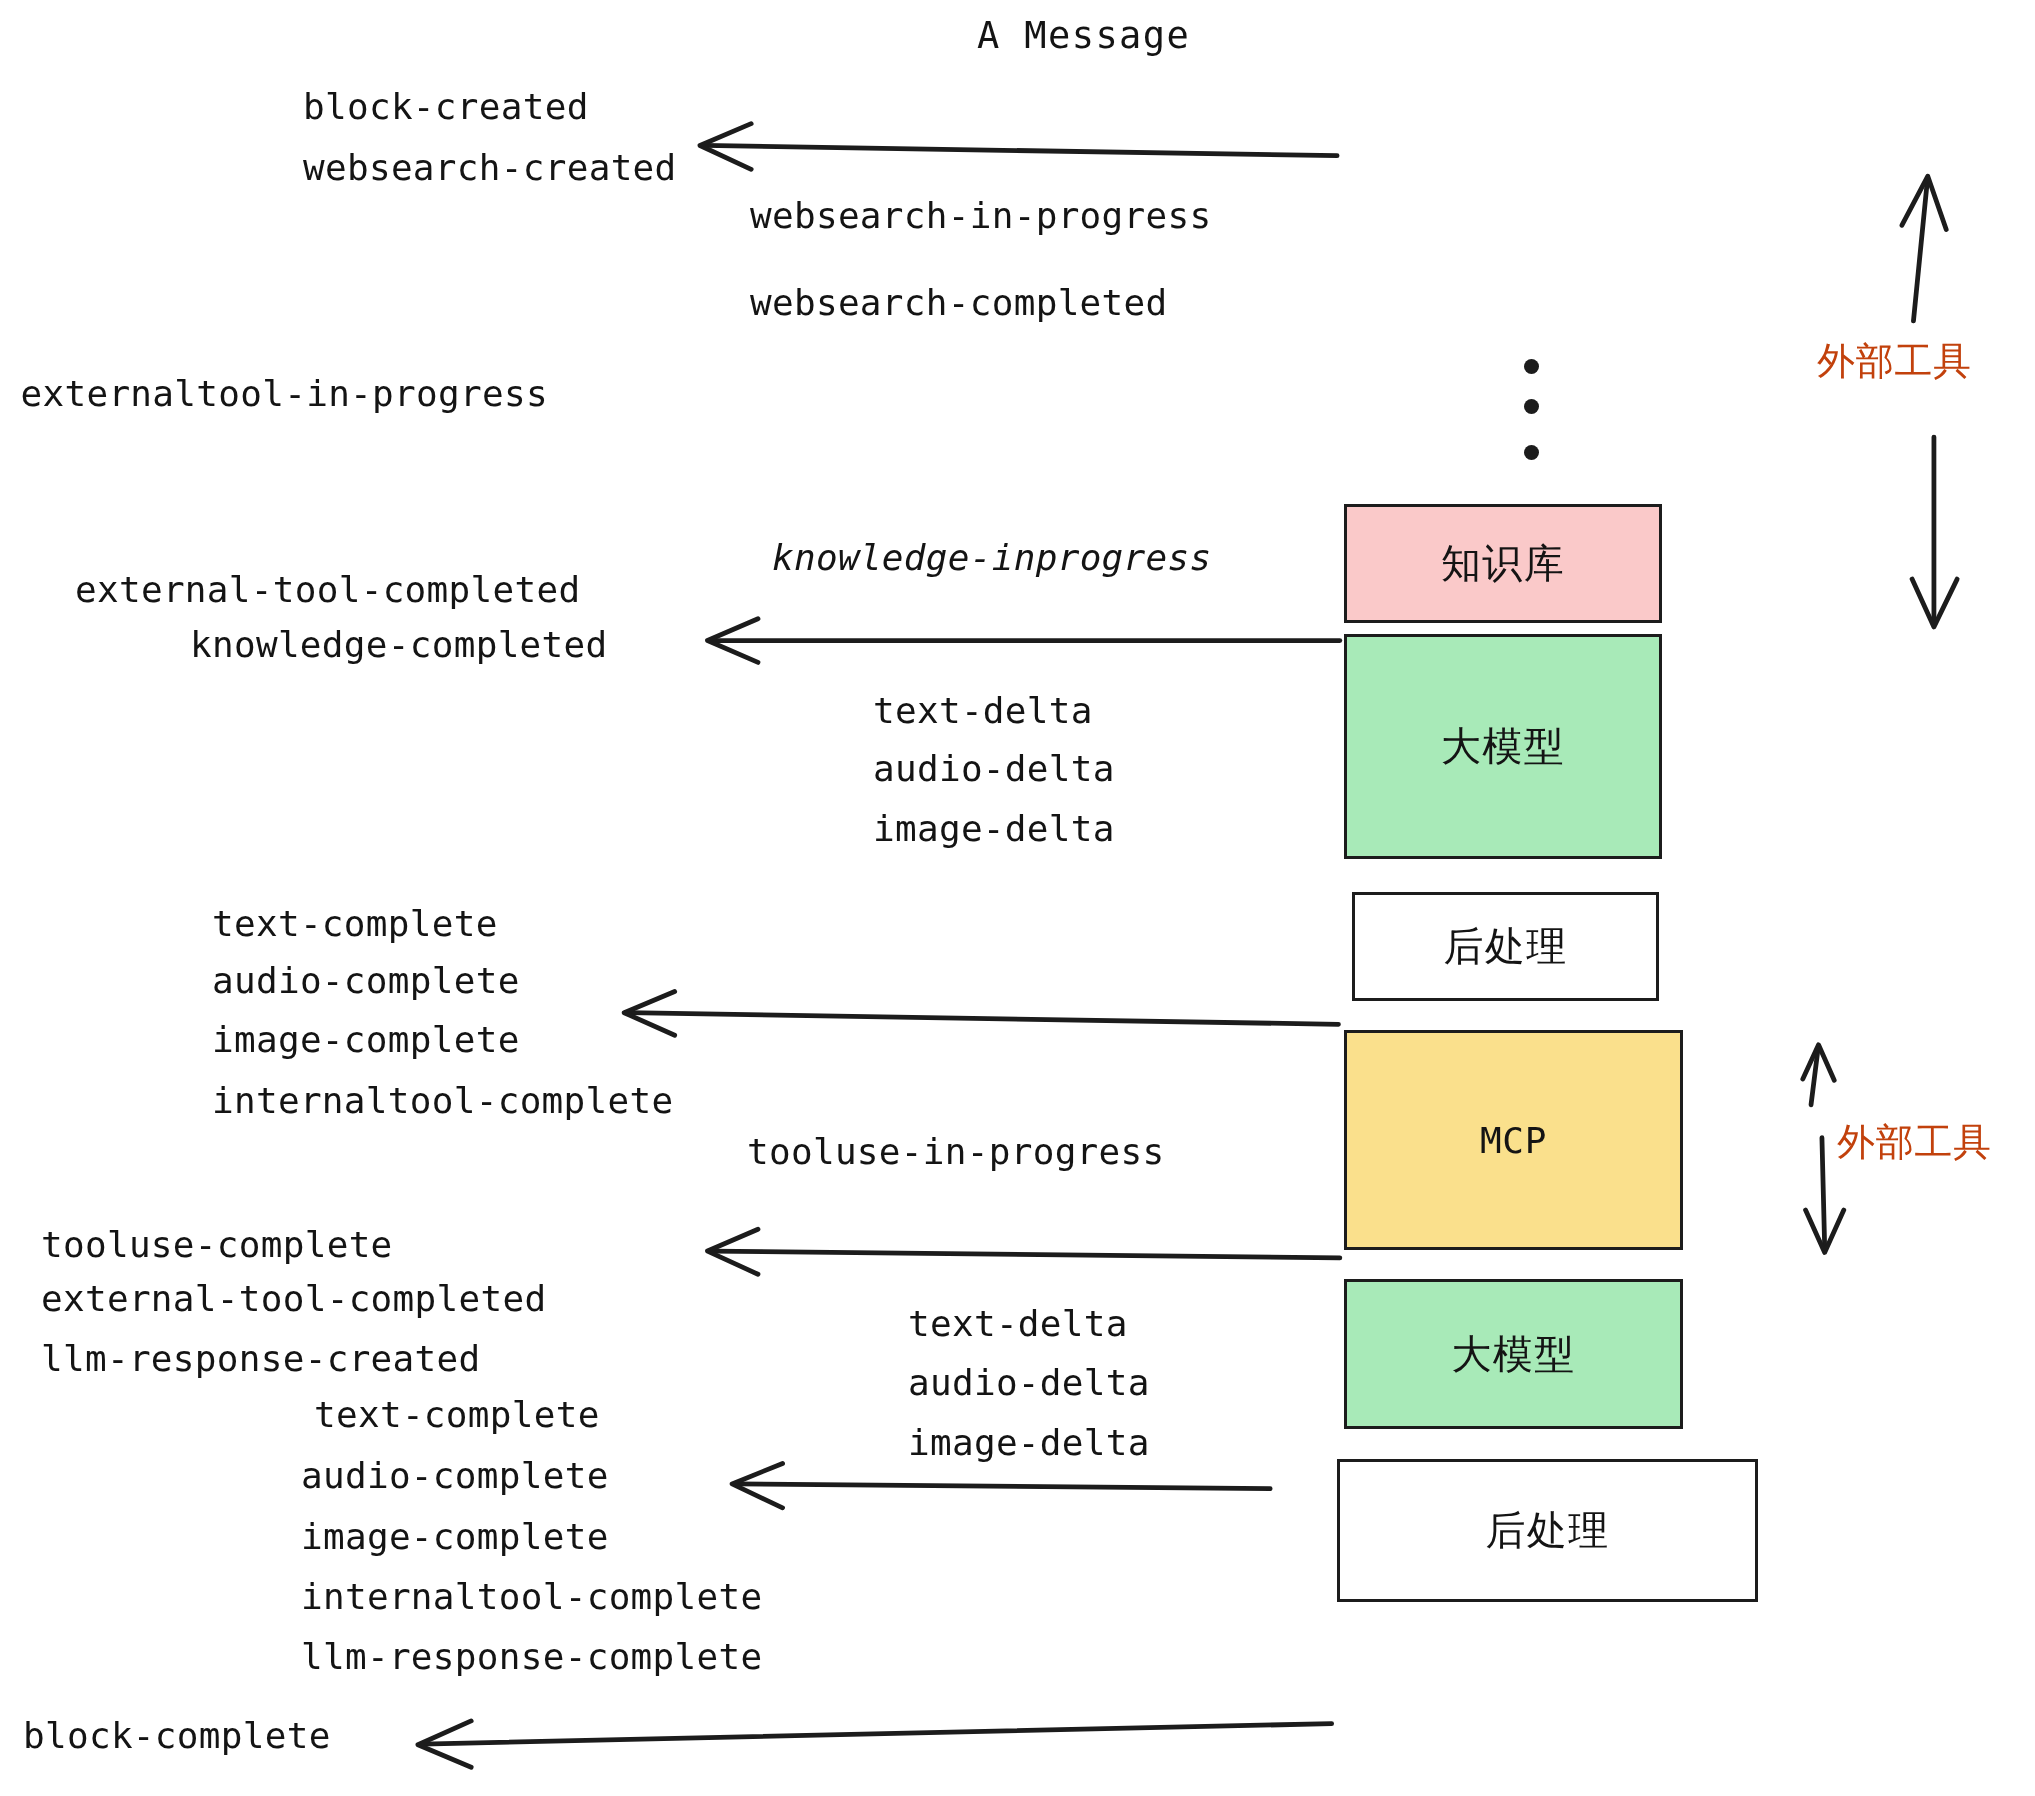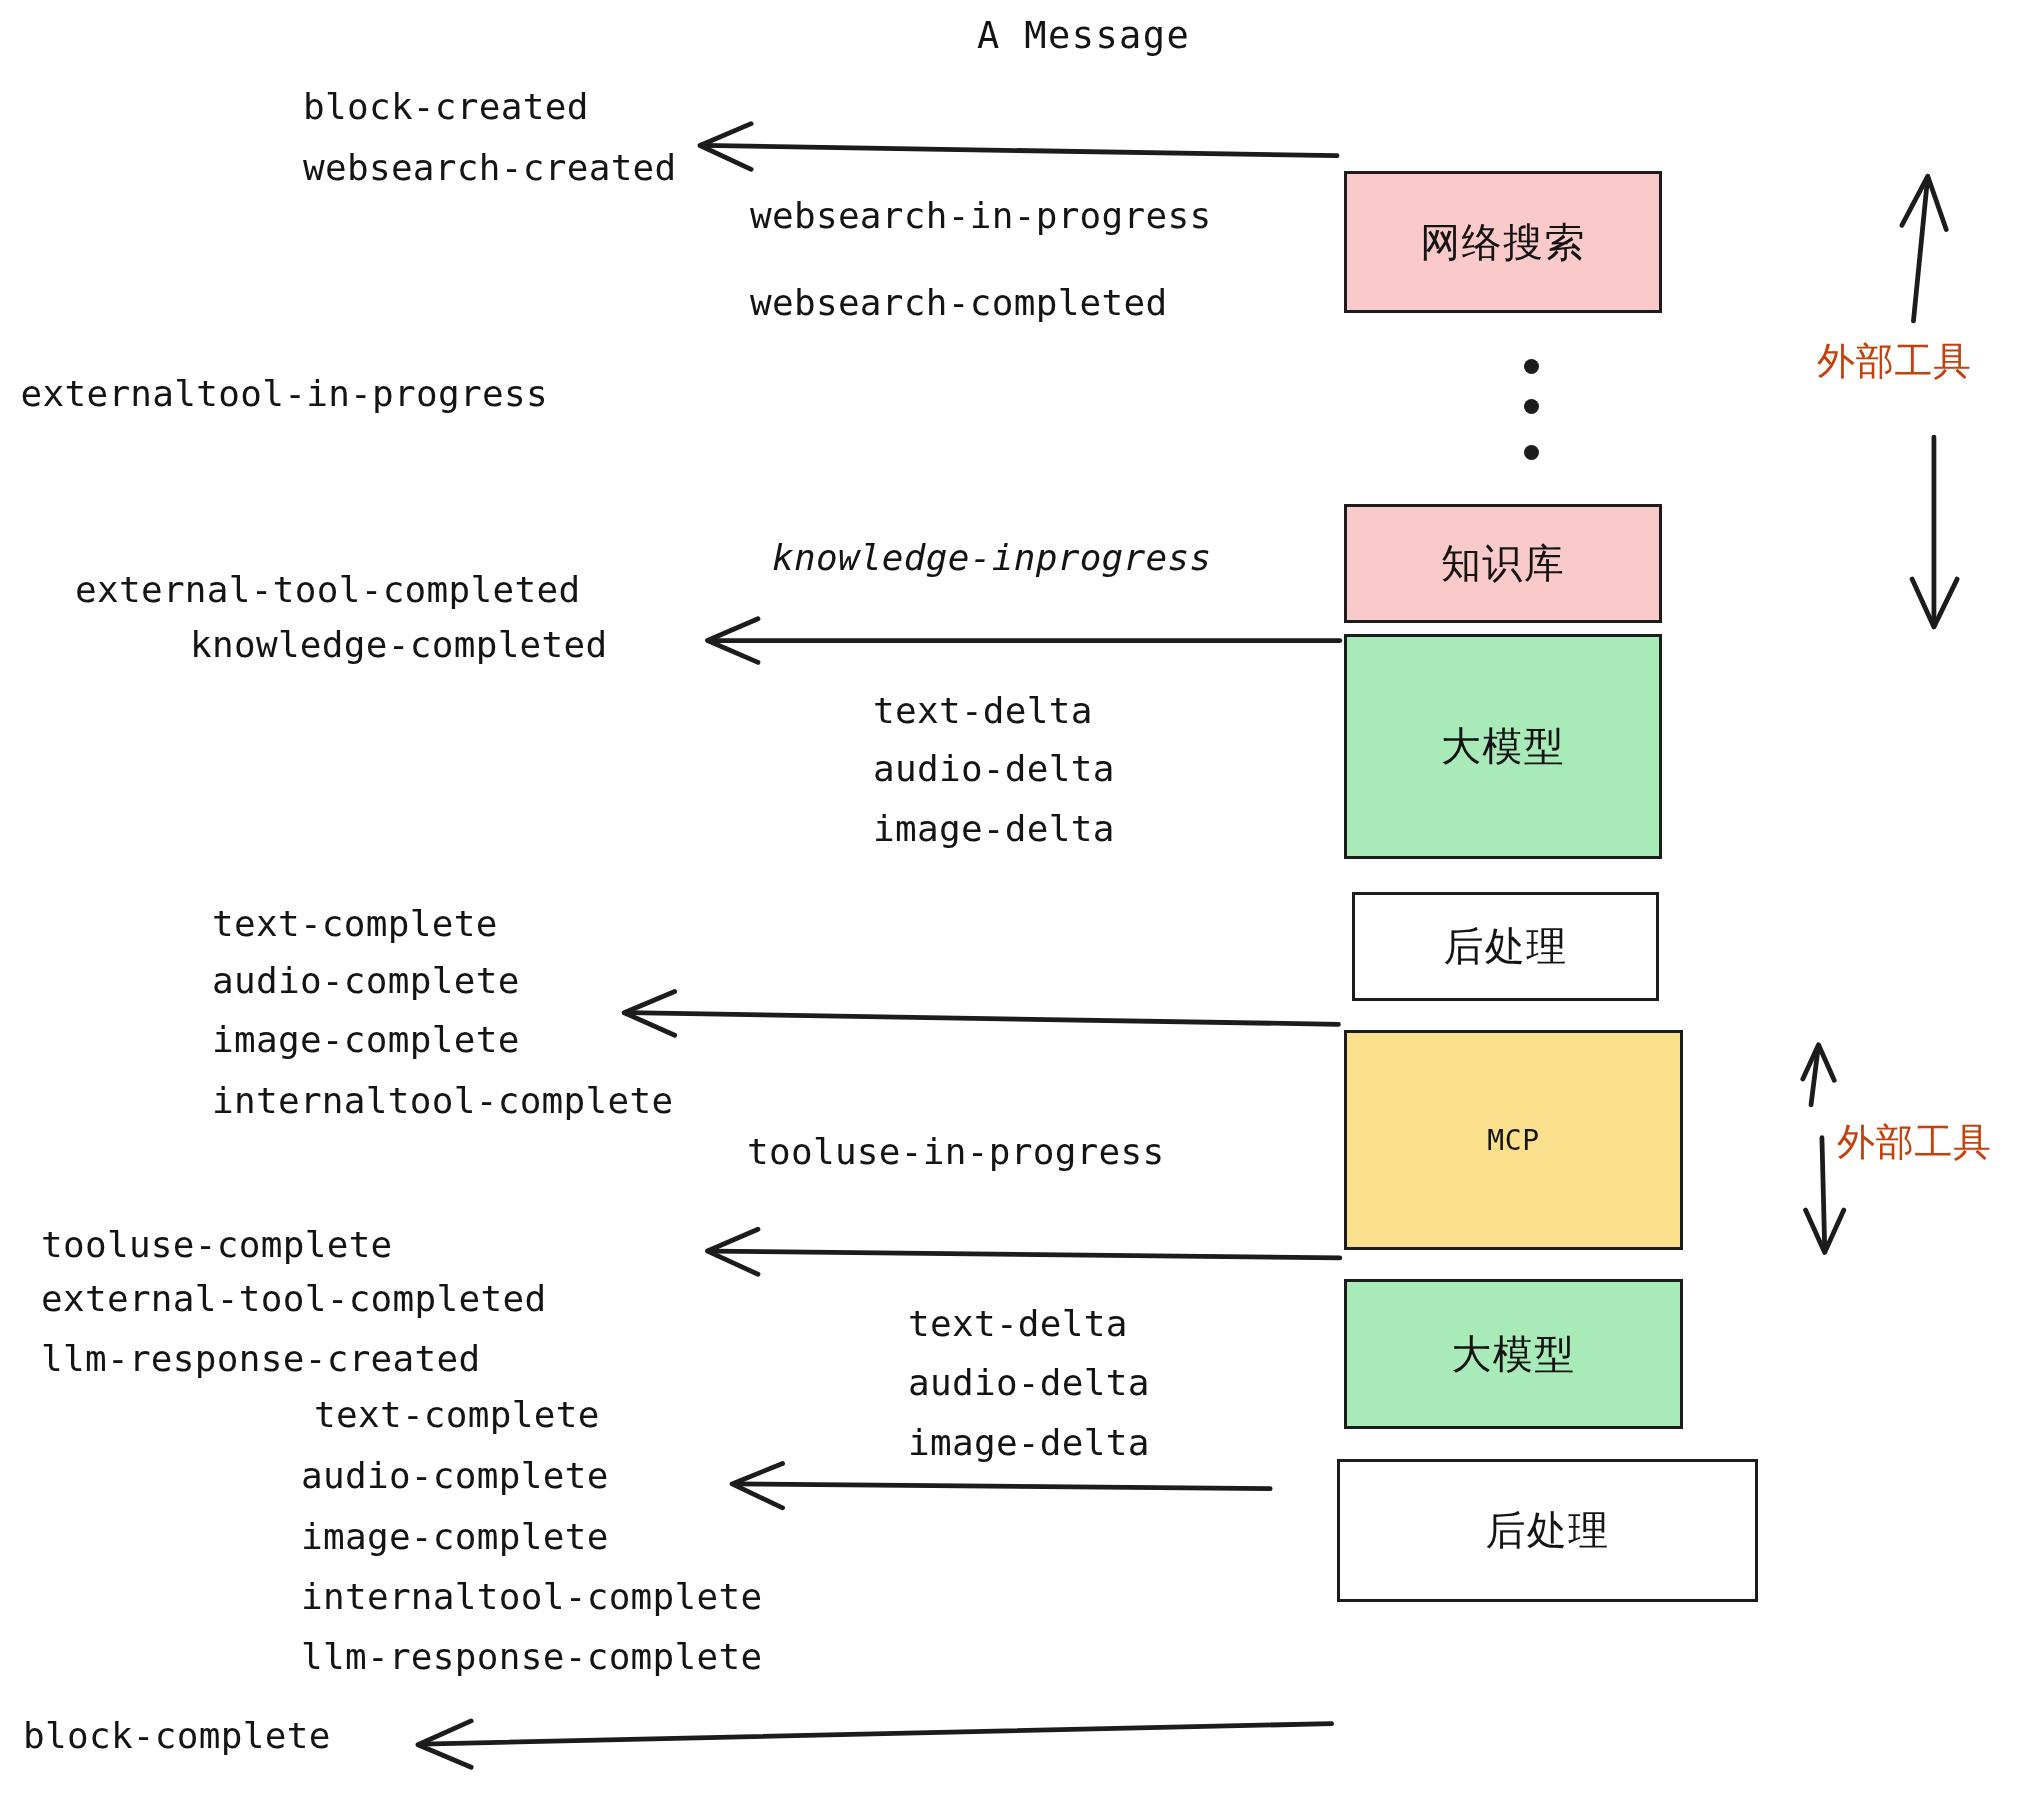--- a/index.html
+++ b/index.html
@@ -46,21 +46,21 @@
     display: flex;
     align-items: center;
     justify-content: center;
     font-family: "DejaVu Sans", sans-serif;
     font-size: 40px;
     color: #141414;
     letter-spacing: 1.4px;
   }
   .node.mono {
     font-family: "DejaVu Sans Mono", monospace;
-    font-size: 28px;
+    font-size: 36px;
     letter-spacing: 0.7px;
   }
   .sidelabel {
     position: absolute;
     font-family: "DejaVu Sans", sans-serif;
     font-size: 38px;
     color: #c2410c;
     white-space: nowrap;
     letter-spacing: 0.7px;
   }
@@ -105,21 +105,20 @@
       <path d="M2832 640 L2832 910"></path>
       <path d="M2800 848 L2832 918 L2866 848"></path>
 
       <path d="M2652 1618 L2662 1538"></path>
       <path d="M2640 1580 L2663 1530 L2686 1582"></path>
       <path d="M2668 1666 L2672 1826"></path>
       <path d="M2644 1772 L2672 1834 L2700 1772"></path>
     </g>
   </svg>
 
-  <div class="node" style="left: 1344px; top: 171px; width: 318px; height: 142px; background: rgb(250, 201, 201);">网络搜索</div>
   <div class="node" style="left: 1344px; top: 504px; width: 318px; height: 119px; background: rgb(250, 201, 201);">知识库</div>
   <div class="node" style="left: 1344px; top: 634px; width: 318px; height: 225px; background: rgb(168, 234, 184);">大模型</div>
   <div class="node" style="left: 1352px; top: 892px; width: 307px; height: 109px; background: rgb(255, 255, 255);">后处理</div>
   <div class="node mono" style="left: 1344px; top: 1030px; width: 339px; height: 220px; background: rgb(250, 224, 140);">MCP</div>
   <div class="node" style="left: 1344px; top: 1279px; width: 339px; height: 150px; background: rgb(168, 234, 184);">大模型</div>
   <div class="node" style="left: 1337px; top: 1459px; width: 421px; height: 143px; background: rgb(255, 255, 255);">后处理</div>
 
   <div id="ellipsis-host">
       <div class="dot" style="left: 1524px; top: 359px;"></div>
       <div class="dot" style="left: 1524px; top: 399px;"></div>

